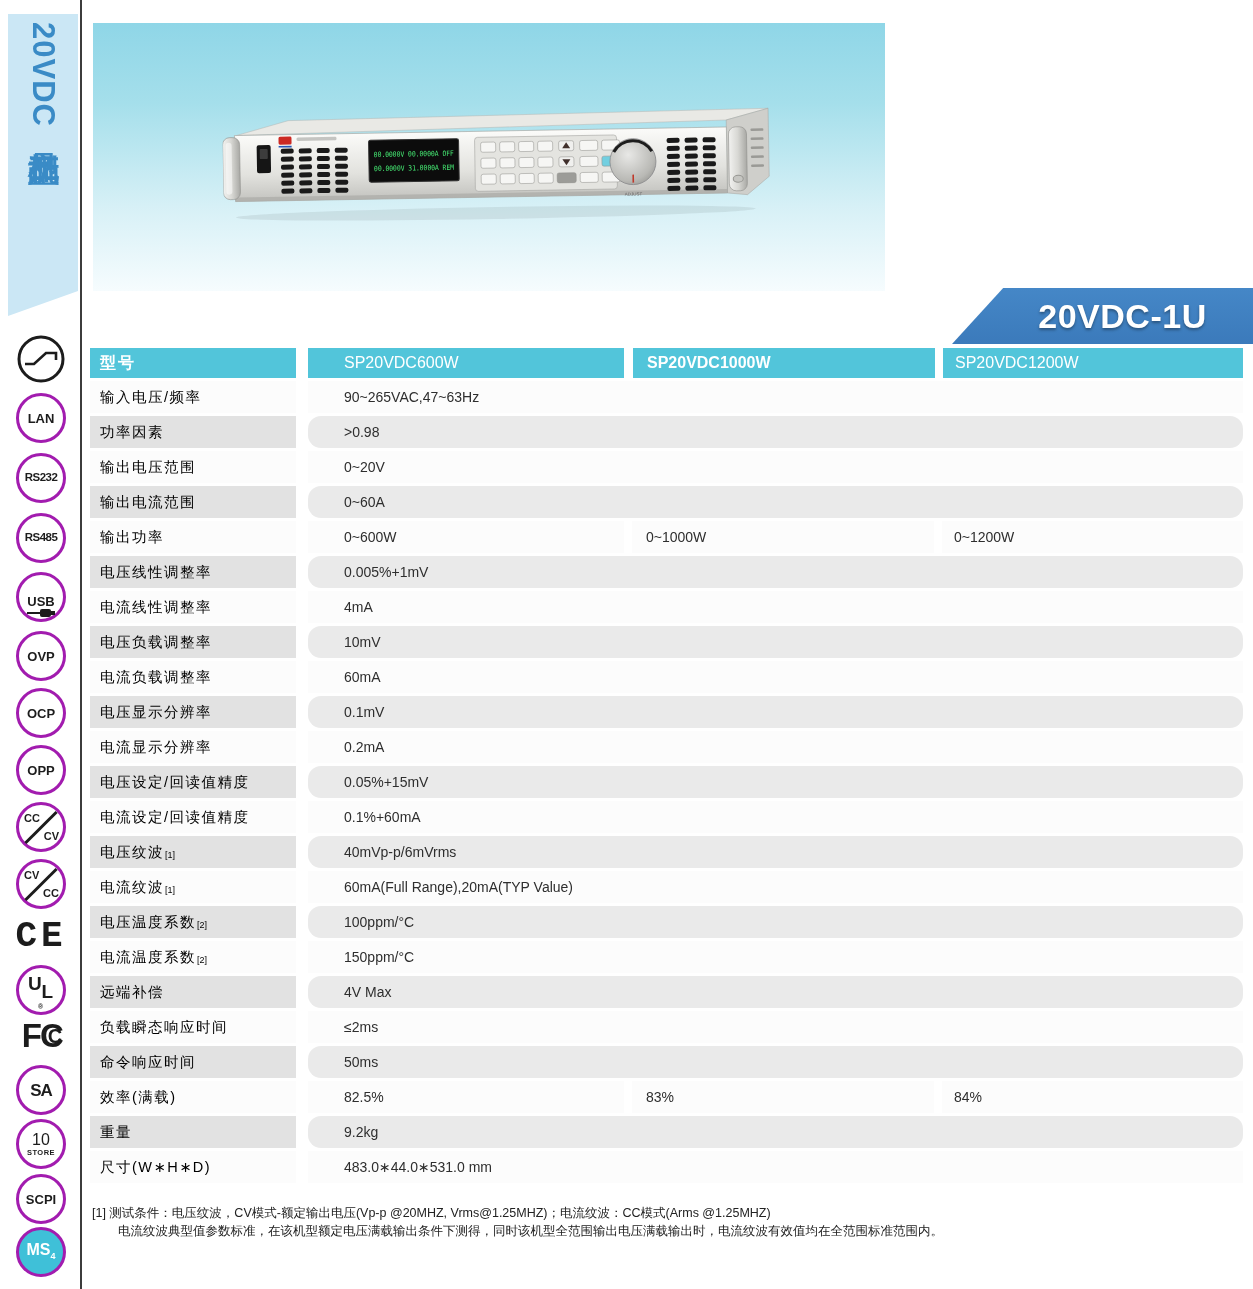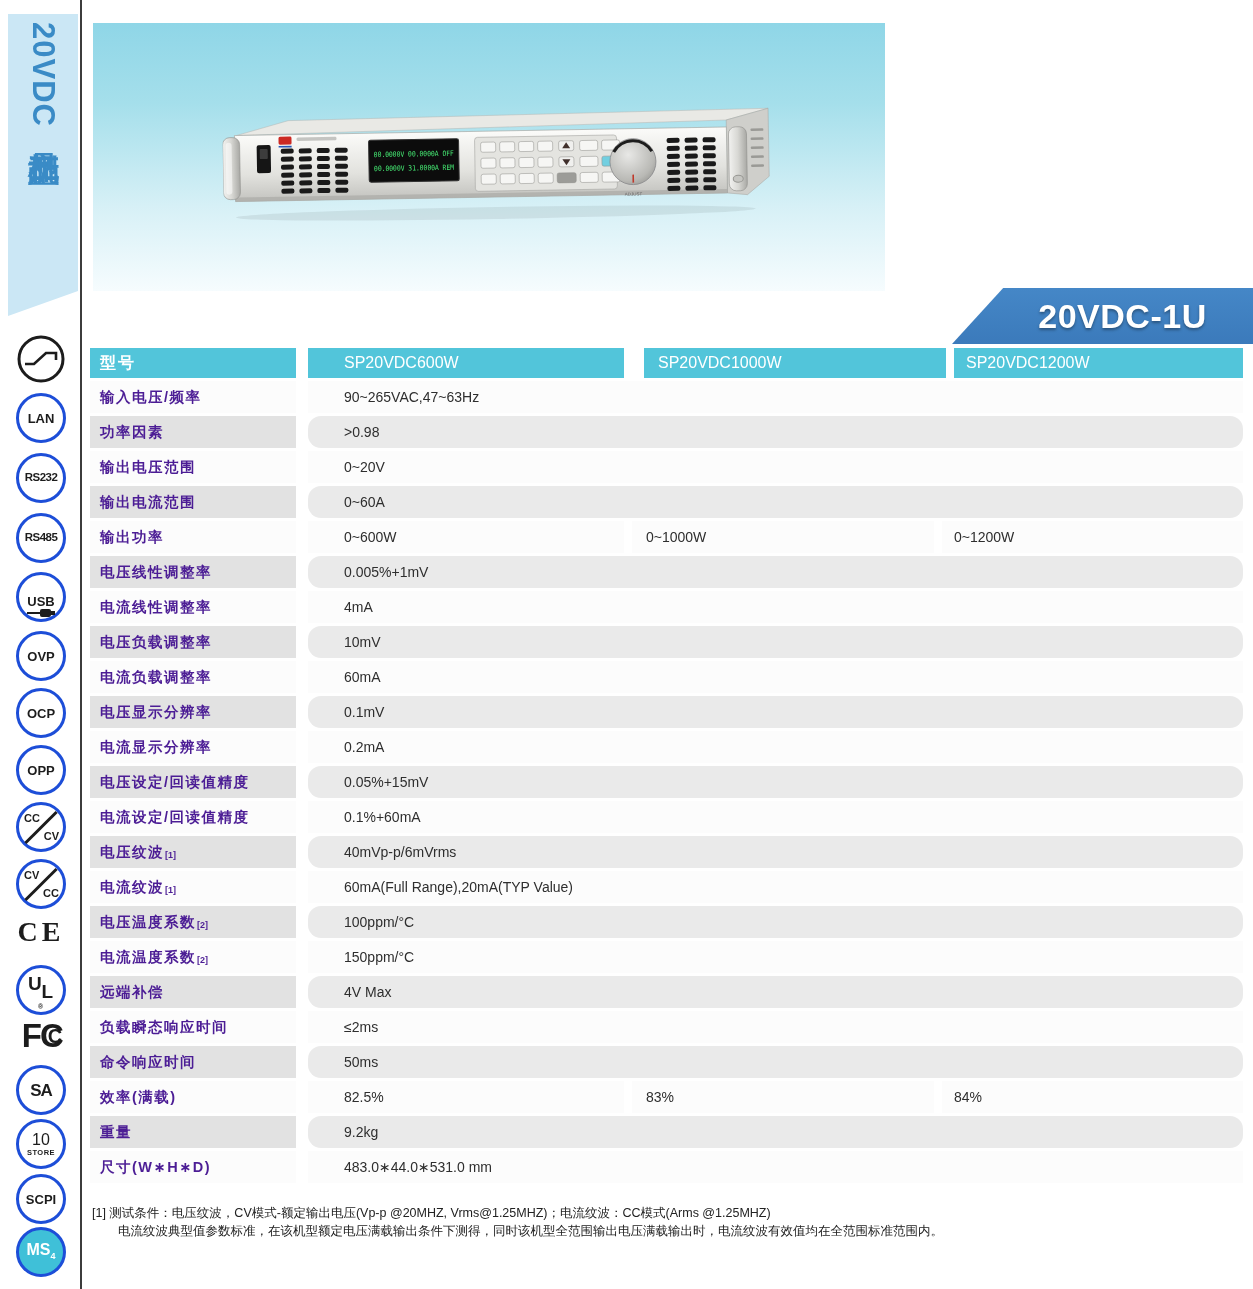--- a/index.html
+++ b/index.html
@@ -15,30 +15,30 @@
     clip-path:polygon(0 0,100% 0,100% 91.7%,0 100%);
     display:flex;justify-content:center;align-items:flex-start;padding-top:8px;box-sizing:border-box;
   }
   .side-banner span{
     writing-mode:vertical-rl;text-orientation:mixed;
     font-size:31px;font-weight:bold;color:#3a8bc6;line-height:1.05;letter-spacing:1px;
   }
   .icon-rail{position:absolute;left:8px;top:0;width:66px;height:1289px;}
   .icon{position:absolute;left:50%;transform:translateX(-50%);display:flex;align-items:center;justify-content:center;color:#1c1c1c;}
   .ic-circle{
-    width:44px;height:44px;border:3px solid #1d4ed8;border-radius:50%;background:#fff;
+    width:44px;height:44px;border:3px solid #a21caf;border-radius:50%;background:#fff;
     font-weight:bold;font-size:13px;flex-direction:column;line-height:1;position:absolute;
   }
   .ic-sm{font-size:11.5px;letter-spacing:-0.5px;}
   .ic-usb .usb-t{font-size:13px;font-weight:bold;margin-top:20px;}
   .ic-slash{position:absolute;}
   .ic-slash::after{content:'';position:absolute;left:0px;top:20.5px;width:44px;height:3px;background:#1c1c1c;transform:rotate(-45deg);}
   .sl-top{position:absolute;left:5px;top:8px;font-size:11px;font-weight:bold;}
   .sl-bottom{position:absolute;right:4px;bottom:7px;font-size:11px;font-weight:bold;}
-  .ic-ce{font-size:28px;font-weight:bold;letter-spacing:4px;color:#1c1c1c;font-family:Liberation Serif, serif;}
+  .ic-ce{font-size:36px;font-weight:bold;letter-spacing:4px;color:#1c1c1c;font-family:Liberation Mono, monospace;}
   .ic-ul{position:relative;}
   .ic-ul .ul-u{position:absolute;left:9px;top:6px;font-size:19px;font-weight:bold;}
   .ic-ul .ul-l{position:absolute;right:10px;top:14px;font-size:19px;font-weight:bold;}
   .ic-ul .ul-r{position:absolute;left:19px;bottom:2px;font-size:7px;}
   .ic-fcc{font-size:33px;font-weight:800;letter-spacing:-2px;text-align:right;}
   .ic-fcc .c2{font-size:20px;font-weight:800;margin-left:-14px;}
   .ic-csa{font-size:17px;font-weight:800;letter-spacing:-1px;}
   .ic-2l span:first-child{font-size:16px;font-weight:normal;}
   .ic-2l .sml{font-size:7.5px;font-weight:bold;letter-spacing:0.5px;margin-top:1px;}
   .ic-ms4{background:#3fc0d8;color:#fff;}
@@ -57,27 +57,27 @@
     background:linear-gradient(180deg,#4587c7 0%,#3b7abb 100%);
     clip-path:polygon(0 100%,17% 0,100% 0,100% 100%);
     display:flex;align-items:center;justify-content:center;padding-left:40px;box-sizing:border-box;
   }
   .model-banner span{font-size:34px;font-weight:bold;color:#fff;text-shadow:0 2px 3px rgba(0,0,0,.35);letter-spacing:0.5px;}
   
   .spec-table{position:absolute;left:90px;top:348px;width:1153px;}
   .thead{display:flex;height:30px;margin-bottom:3px;}
   .thead .hcell{background:#52c5da;color:#fff;font-size:16px;display:flex;align-items:center;}
   .h-label{width:206px;margin-right:12px;font-weight:bold;padding-left:10px;box-sizing:border-box;letter-spacing:2px;}
-  .h-m1{width:316px;margin-right:20px;padding-left:36px;box-sizing:border-box;}
-  .h-m2{width:302px;margin-right:8px;padding-left:14px;box-sizing:border-box;}
+  .h-m1{width:316px;margin-right:9px;padding-left:36px;box-sizing:border-box;}
+  .h-m2{width:302px;margin-right:8px;padding-left:14px;box-sizing:border-box;font-weight:bold;}
   .h-m3{flex:1;padding-left:12px;box-sizing:border-box;}
   .trow{display:flex;height:32px;margin-bottom:3px;}
   .cell{display:flex;align-items:center;box-sizing:border-box;}
   .lblcell{width:206px;margin-right:12px;padding-left:10px;background:#fcfcfc;
-           font-weight:bold;font-size:14.5px;color:#4c1d95;letter-spacing:1.5px;}
+           font-weight:normal;font-size:14.5px;color:#000000;letter-spacing:1.5px;}
   .valwrap{flex:1;display:flex;}
   .vcell{background:#fcfcfc;font-size:14px;color:#2e2e2e;}
   .v-full{flex:1;padding-left:36px;}
   .v-1{width:316px;margin-right:8px;padding-left:36px;}
   .v-2{width:302px;margin-right:8px;padding-left:14px;}
   .v-3{flex:1;padding-left:12px;}
   .trow.gray .lblcell{background:#e2e2e2;}
   .trow.gray .vcell{background:#eaeaea;border-radius:13px;}
   .lbl-sub{font-size:9px;position:relative;top:2.5px;margin-left:1px;letter-spacing:0;}
   

